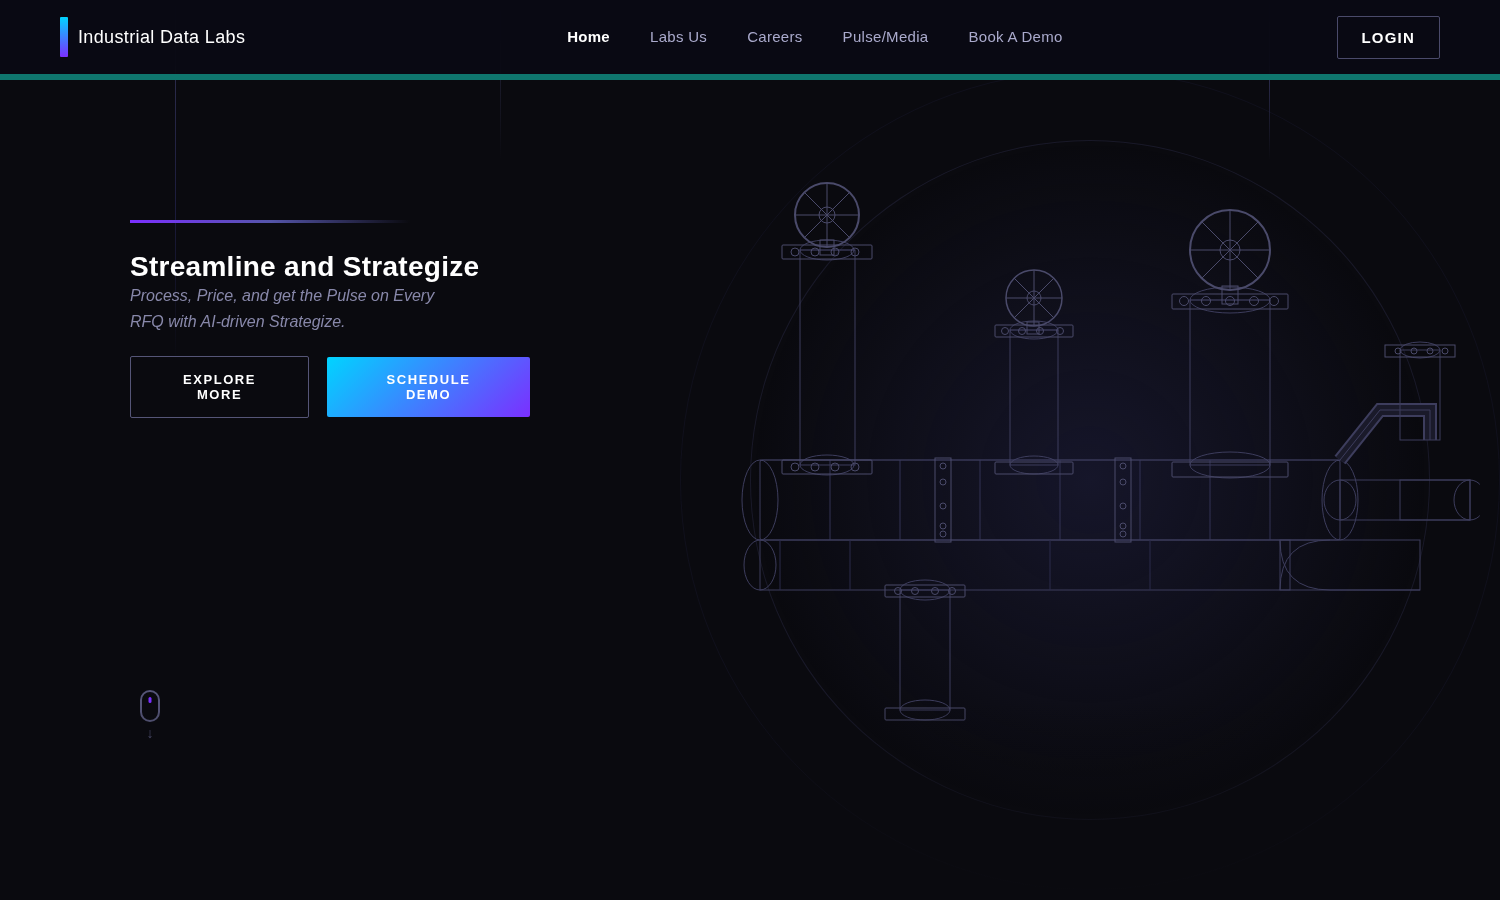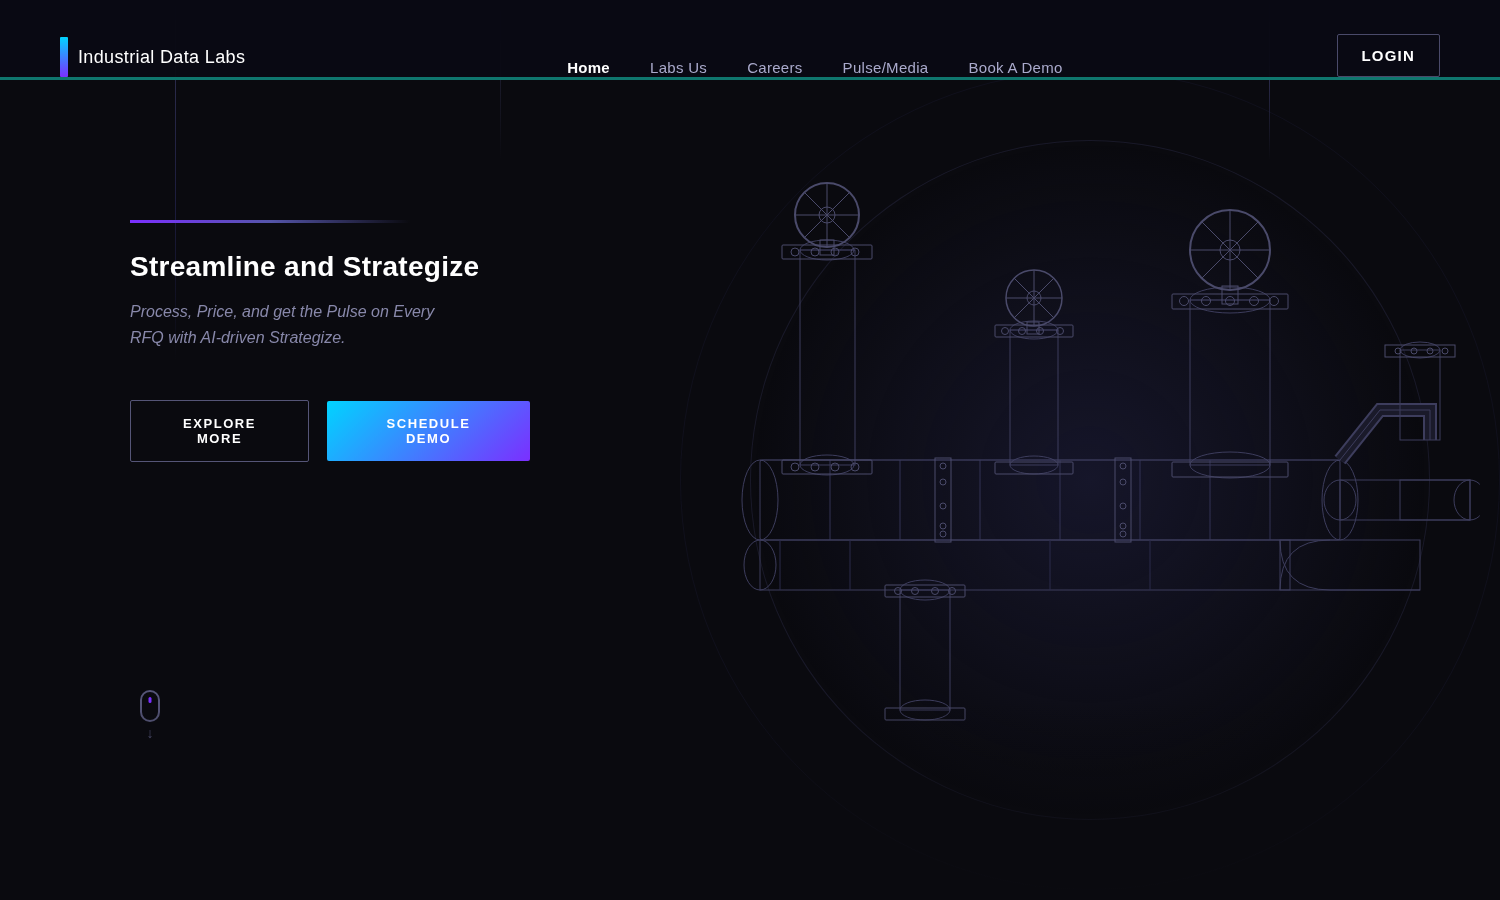--- a/index.html
+++ b/index.html
@@ -36,26 +36,26 @@
       top: 0; left: 500px;
       width: 1px; height: 160px;
       background: linear-gradient(to bottom, transparent, #1a1a2a, transparent);
     }
 
     
     nav {
       position: relative;
       z-index: 10;
       display: flex;
-      align-items: flex-end;
+      align-items: center;
       justify-content: space-between;
       padding: 0 60px;
       height: 80px;
       background: rgba(10, 10, 20, 0.95);
-      border-bottom: 3px solid #0f766e;
+      border-bottom: 6px solid #0f766e;
     }
 
     .logo-area {
       display: flex;
       align-items: center;
       gap: 10px;
     }
 
     .logo-icon {
       width: 8px;
@@ -148,31 +148,30 @@
       width: 280px;
       height: 3px;
       background: linear-gradient(to right, #7b2fff, #5555aa, transparent);
       margin-bottom: 28px;
     }
 
     .hero-subtitle {
       font-size: 28px;
       font-weight: 600;
       color: #ffffff;
-      margin-bottom: 16px;
       letter-spacing: 0.01em;
     }
 
     .hero-desc {
       font-size: 16px;
       font-weight: 300;
       color: #8888aa;
       line-height: 1.6;
       font-style: italic;
-      margin-bottom: 50px;
+      margin-bottom: 22px;
     }
 
     .hero-buttons {
       display: flex;
       gap: 18px;
       align-items: center;
       justify-content: space-between;
     }
 
     .btn-explore {

